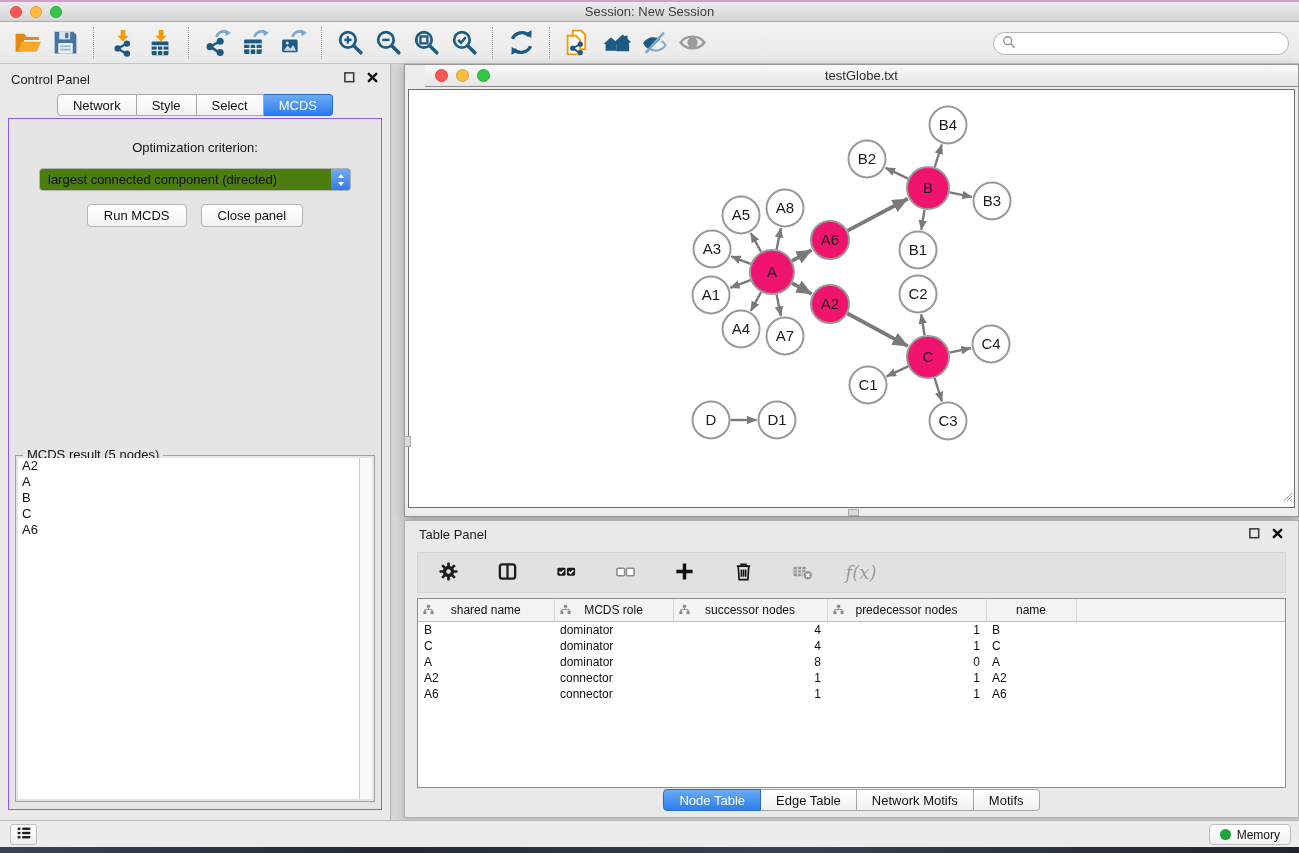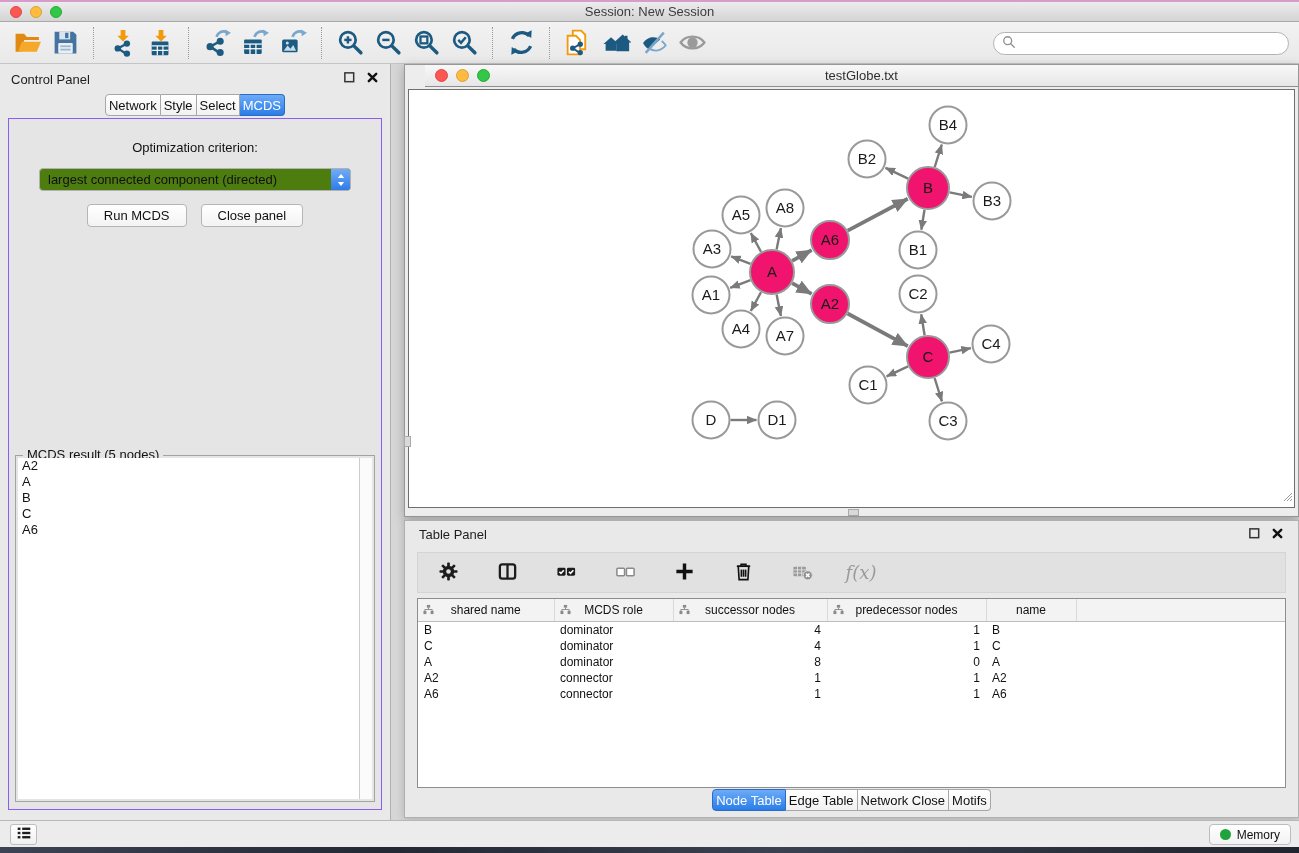--- a/index.html
+++ b/index.html
@@ -38,21 +38,21 @@
   .main { position:absolute; left:0; top:64px; width:1299px; height:756px; background:#d6d6d6; }
 
   
   .control-panel { position:absolute; left:0; top:0; width:391px; height:756px;
     background:#e9e9e9; border-right:1px solid #b0b0b0; }
   .panel-header { height:30px; display:flex; align-items:center; padding:0 11px; }
   .panel-title { font-size:13px; color:#1e1e1e; flex:1; }
   .panel-icons { display:flex; align-items:center; gap:10px; }
   .seg-group { display:flex; width:fit-content; margin:0 auto; }
   .seg { font-size:13px; color:#111; background:linear-gradient(#ffffff,#f1f1f1);
-    border:1px solid #a7a7a7; border-left:none; padding:2px 3px; height:22px;
+    border:1px solid #a7a7a7; border-left:none; padding:2px 15px; height:22px;
     display:flex; align-items:center; cursor:default; }
   .seg:first-child { border-left:1px solid #a7a7a7; border-radius:4px 0 0 4px; }
   .seg:last-child { border-radius:0 4px 4px 0; }
   .seg.active { background:linear-gradient(#6cabf7,#2a7de9); color:#fff; border-color:#2a6cc4; }
   .cp-body { position:absolute; left:8px; right:8px; top:54px; bottom:10px;
     background:#e5e5e5; border:1px solid #8b5cf6; }
   .opt-label { text-align:center; margin-top:21px; font-size:13px; color:#111; }
   .cp-select { position:relative; width:312px; height:23px; margin:13px auto 0;
     background:#4d7c0f; border:1px solid #b2b2b2; border-radius:4px; font-size:13px;
     line-height:21px; padding-left:8px; color:#111; cursor:default; }
@@ -743,21 +743,21 @@
                 <td class="name-c">A6</td>
                 <td></td>
               </tr>
             </tbody>
         </table>
       </div>
       <div class="tp-tabs">
         <div class="seg-group" id="tp-tabs">
             <div class="seg active">Node Table</div>
             <div class="seg">Edge Table</div>
-            <div class="seg">Network Close</div>
+            <div class="seg">Network Motifs</div>
             <div class="seg">Motifs</div>
           </div>
       </div>
     </div>
 
   </div>
 
   <div class="statusbar">
     <button class="status-listbtn">
       <span>

